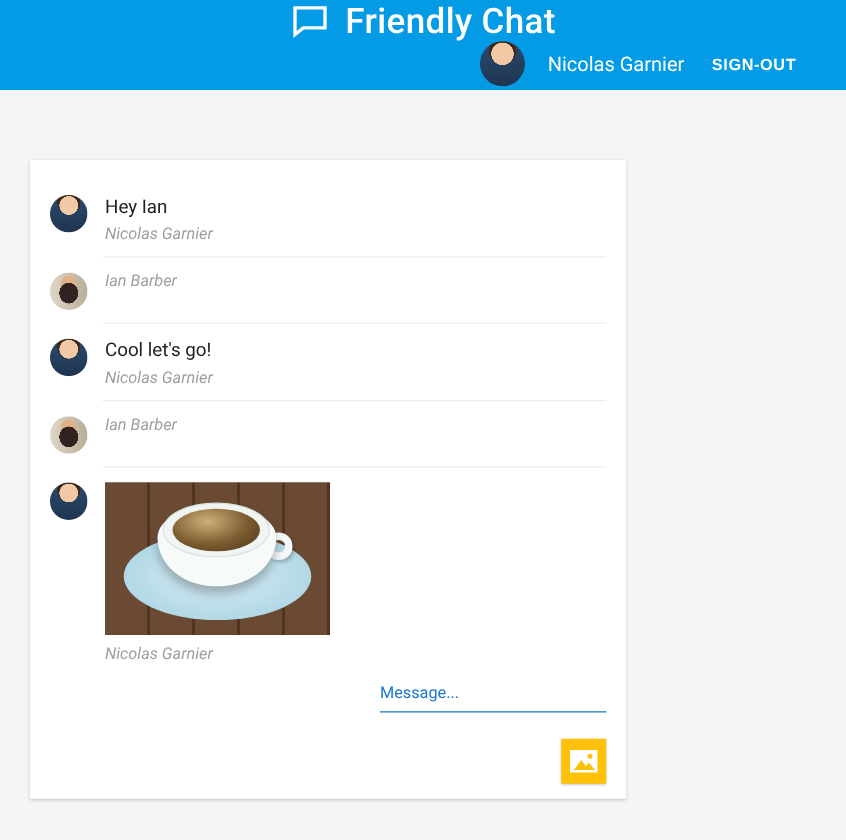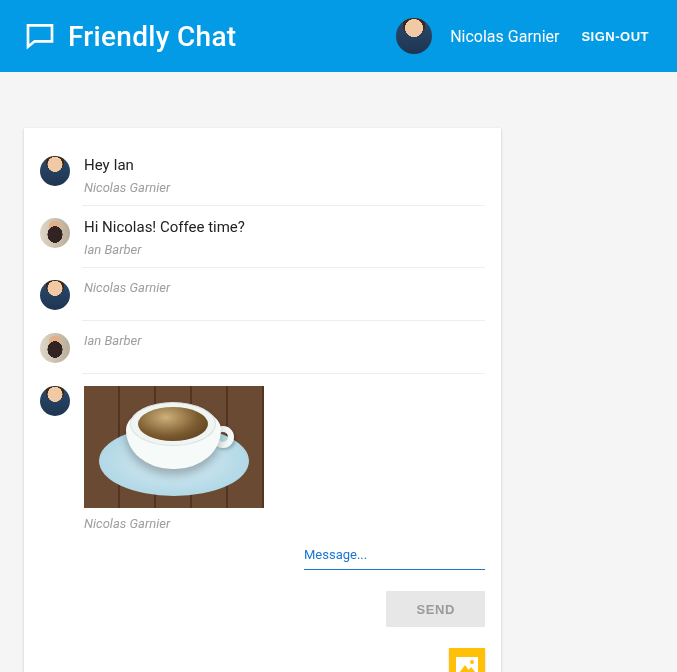--- a/index.html
+++ b/index.html
@@ -8,23 +8,24 @@
       background: #f5f5f5;
       width: 677px;
       height: 672px;
       overflow: hidden;
     }
     .header {
       background: #039BE5;
       height: 72px;
       display: flex;
       align-items: center;
-      padding: 0 24px;
+      padding: 0 36px;
       color: white;
       border-bottom: 0px solid rgba(0,0,0,0.15);
+      flex-direction: column;
     }
     .header-left {
       display: flex;
       align-items: center;
       gap: 12px;
     }
     .chat-icon {
       width: 32px;
       height: 32px;
     }
@@ -274,28 +275,28 @@
           <div class="msg-avatar avatar-nicolas"></div>
           <div class="msg-body">
             <div class="msg-text">Hey Ian</div>
             <div class="msg-author">Nicolas Garnier</div>
           </div>
         </div>
         <hr class="divider">
         <div class="message">
           <div class="msg-avatar avatar-ian"></div>
           <div class="msg-body">
-            <div class="msg-text">Hi Nicolas! Coffee time?</div>
             <div class="msg-author">Ian Barber</div>
           </div>
         </div>
         <hr class="divider">
         <div class="message">
           <div class="msg-avatar avatar-nicolas"></div>
           <div class="msg-body">
+            <div class="msg-text">Cool let's go!</div>
             <div class="msg-author">Nicolas Garnier</div>
           </div>
         </div>
         <hr class="divider">
         <div class="message">
           <div class="msg-avatar avatar-ian"></div>
           <div class="msg-body">
             <div class="msg-author">Ian Barber</div>
           </div>
         </div>
@@ -314,21 +315,20 @@
             <div class="msg-author">Nicolas Garnier</div>
           </div>
         </div>
       </div>
 
     <div class="input-row">
       <div class="msg-input-wrap">
         <span class="msg-input-placeholder">Message...</span>
         <input class="msg-input" type="text" value="" style="">
       </div>
-      <button class="send-btn" disabled="">SEND</button>
       <button class="image-btn">
         <span class="image-btn-inner">
           <span class="image-btn-sun"></span>
           <span class="image-btn-mtn"></span>
           <span class="image-btn-mtn2"></span>
         </span>
       </button>
     </div>
   </div>
 </div>

